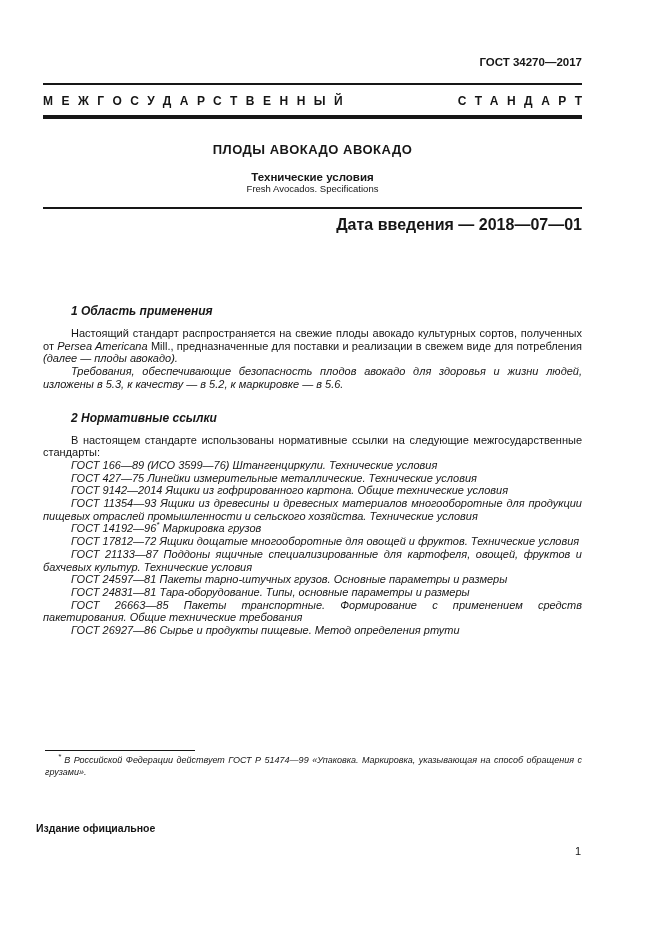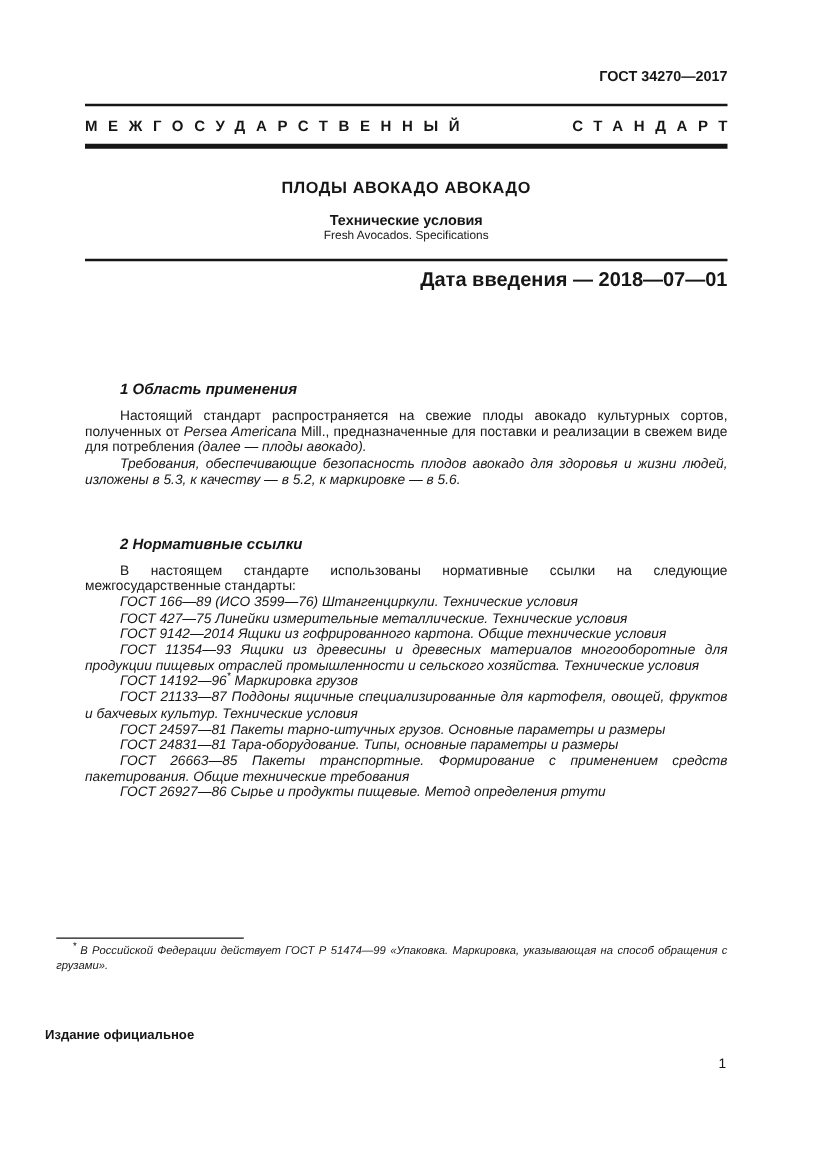--- a/index.html
+++ b/index.html
@@ -6,41 +6,41 @@
   body {
     width: 661px; height: 935px;
     background: #ffffff;
     color: #161616;
     font-family: "Liberation Sans", sans-serif;
     overflow: hidden;
   }
   .page {
     position: relative;
     width: 661px; height: 744px;
-    padding: 56px 79px 0 68px;
+    padding: 56px 79px 0 43px;
     box-sizing: border-box;
   }
   .doc-number { text-align: right; font-weight: bold; font-size: 11.5px; }
   .rule { background: #161616; }
   .rule-thin  { height: 2px;   margin-top: 15px; }
   .rule-thick { height: 3.5px; margin-top: 7px; }
   .rule-mid   { height: 2.5px; margin-top: 13px; }
   .standard-type {
     display: flex; justify-content: space-between;
     margin-top: 9px; font-weight: bold; font-size: 12px;
     white-space: nowrap;
   }
   .standard-type span { letter-spacing: 8.5px; }
   .standard-type span:last-child { margin-right: -8.5px; }
   .title    { margin-top: 23px; text-align: center; font-size: 13px; font-weight: bold; letter-spacing: .5px; }
   .subtitle { margin-top: 14px; text-align: center; font-size: 11.5px; font-weight: bold; }
   .title-en { text-align: center; font-size: 9.5px; }
   .effective-date { margin-top: 7px; text-align: right; font-weight: bold; font-size: 16px; }
   .section-heading {
-    margin-top: 37px; padding-left: 28px;
+    margin-top: 20px; padding-left: 28px;
     font-size: 12px; font-weight: bold; font-style: italic;
   }
   .section-heading.first { margin-top: 70px; }
   p { margin: 0; font-size: 11px; line-height: 12.7px; text-align: justify; text-indent: 28px; }
   .after-heading { margin-top: 9px; }
   .italic { font-style: italic; }
   .ref { font-style: italic; }
   sup { font-size: 8px; line-height: 0; }
   .footnote { position: absolute; left: 45px; right: 79px; top: 750px; }
   .footnote-rule { width: 150px; height: 1px; background: #161616; }
@@ -87,20 +87,21 @@
 
   <div class="section-heading">2 Нормативные ссылки</div>
 
   <p class="after-heading">В настоящем стандарте использованы нормативные ссылки на следующие межгосударственные стандарты:</p>
 
   <p class="ref">ГОСТ 166—89 (ИСО 3599—76) Штангенциркули. Технические условия</p>
   <p class="ref">ГОСТ 427—75 Линейки измерительные металлические. Технические условия</p>
   <p class="ref">ГОСТ 9142—2014 Ящики из гофрированного картона. Общие технические условия</p>
   <p class="ref">ГОСТ 11354—93 Ящики из древесины и древесных материалов многооборотные для продукции пищевых отраслей промышленности и сельского хозяйства. Технические условия</p>
   <p class="ref"><span>ГОСТ 14192—96</span><sup>*</sup><span> Маркировка грузов</span></p>
+  <p class="ref">ГОСТ 17812—72 Ящики дощатые многооборотные для овощей и фруктов. Технические условия</p>
   <p class="ref">ГОСТ 21133—87 Поддоны ящичные специализированные для картофеля, овощей, фруктов и бахчевых культур. Технические условия</p>
   <p class="ref">ГОСТ 24597—81 Пакеты тарно-штучных грузов. Основные параметры и размеры</p>
   <p class="ref">ГОСТ 24831—81 Тара-оборудование. Типы, основные параметры и размеры</p>
   <p class="ref">ГОСТ 26663—85 Пакеты транспортные. Формирование с применением средств пакетирования. Общие технические требования</p>
   <p class="ref">ГОСТ 26927—86 Сырье и продукты пищевые. Метод определения ртути</p>
 
   <div class="footnote">
     <div class="footnote-rule"></div>
     <p class="footnote-text"><sup>*</sup><span class="fn-body">В Российской Федерации действует ГОСТ Р 51474—99 «Упаковка. Маркировка, указывающая на способ обращения с грузами».</span></p>
   </div>

